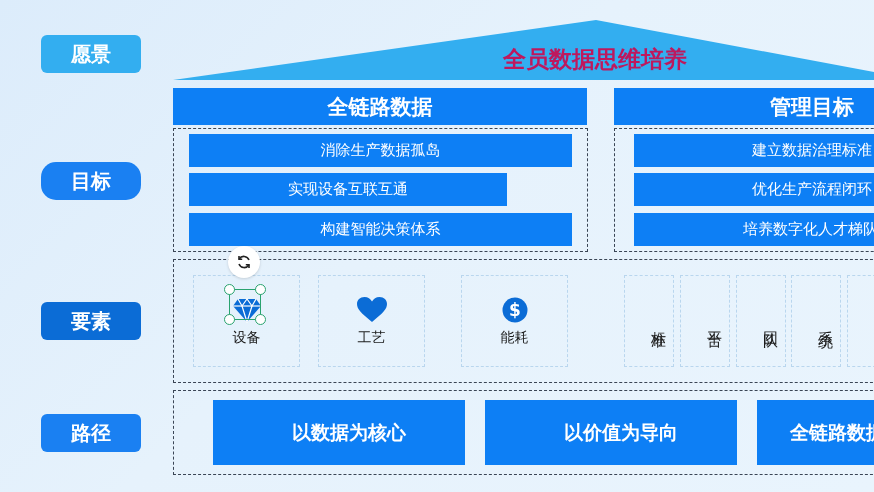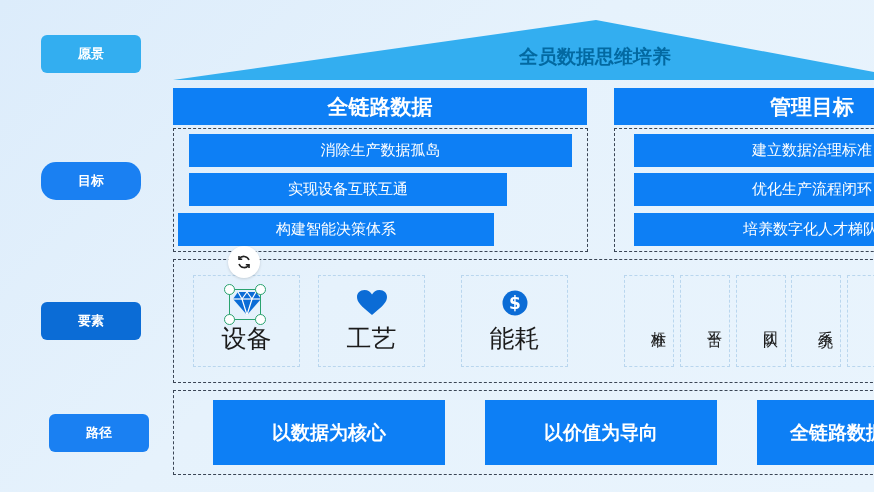--- a/index.html
+++ b/index.html
@@ -4,56 +4,56 @@
 <style>
   html,body{margin:0;padding:0;}
   body{
     width:874px;height:492px;overflow:hidden;position:relative;
     font-family:"DejaVu Sans","Liberation Sans",sans-serif;
     background:linear-gradient(135deg,#dcecfb 0%,#e6f2fc 45%,#e9f4fd 100%);
   }
   .abs{position:absolute;box-sizing:border-box;}
   .row-label{
     position:absolute;left:41px;width:100px;height:38px;border-radius:6px;
-    color:#fff;font-size:13px;font-weight:bold;display:flex;align-items:center;justify-content:center;
+    color:#fff;font-size:20px;font-weight:bold;display:flex;align-items:center;justify-content:center;
     background:#1a80f2;
   }
   .roof{position:absolute;left:0;top:0;}
-  .roof-title{position:absolute;left:430px;top:44px;width:330px;text-align:center;color:#0369a1;font-size:19px;font-weight:bold;}
+  .roof-title{position:absolute;left:430px;top:44px;width:330px;text-align:center;color:#be185d;font-size:23px;font-weight:bold;}
   .goal-head{position:absolute;top:88px;height:37px;background:#0d7ff5;color:#fff;font-size:21px;font-weight:bold;display:flex;align-items:center;justify-content:center;}
   .dash{position:absolute;border:1.5px dashed #3a4555;box-sizing:border-box;}
   .goal-item{position:absolute;height:33px;background:#0d7ff5;color:#fff;font-size:15px;font-weight:normal;display:flex;align-items:center;justify-content:center;white-space:nowrap;overflow:hidden;}
   .el-card{position:absolute;border:1px dashed #b9d6ee;box-sizing:border-box;display:flex;flex-direction:column;align-items:center;justify-content:center;}
-  .el-card .lbl{font-size:25px;color:#1b1b1b;margin-top:4px;}
+  .el-card .lbl{font-size:14px;color:#1b1b1b;margin-top:4px;}
   .el-icon{width:30px;height:30px;display:flex;align-items:center;justify-content:center;}
   .vcard{position:absolute;top:275px;width:50px;height:92px;border:1px dashed #b9d6ee;box-sizing:border-box;display:flex;align-items:center;justify-content:center;}
   .vcard span{font-size:15px;color:#1b1b1b;writing-mode:vertical-rl;text-orientation:upright;letter-spacing:2px;line-height:1;width:2.2em;}
-  .path-btn{position:absolute;top:400px;height:65px;background:#0d7ff5;color:#fff;font-size:19px;font-weight:bold;display:flex;align-items:center;justify-content:center;white-space:nowrap;overflow:hidden;}
+  .path-btn{position:absolute;top:400px;height:65px;background:#0d7ff5;color:#fff;font-size:19px;font-weight:bold;display:flex;align-items:center;justify-content:center;white-space:nowrap;overflow:hidden;padding-left:20px;}
   .handle{position:absolute;width:11px;height:11px;border-radius:50%;background:#fff;border:1.5px solid #2aa36f;box-sizing:border-box;}
 </style>
 </head>
 <body>
 
 <div class="row-label" style="top:35px;background:#33aef0;">愿景</div>
 <div class="row-label" style="top:162px;border-radius:15px;">目标</div>
 <div class="row-label" style="top:302px;background:#0b6cd6;">要素</div>
-<div class="row-label" style="top:414px;margin-left:8px;">路径</div>
+<div class="row-label" style="top:414px;">路径</div>
 
 <svg class="roof" width="874" height="90">
   <polygon points="173,80 596,20 874,72 874,80" fill="#33aef0"></polygon>
 </svg>
 <div class="roof-title">全员数据思维培养</div>
 
 <div class="goal-head" style="left:173px;width:414px;">全链路数据</div>
 <div class="goal-head" style="left:614px;width:300px;justify-content:flex-start;padding-left:156px;box-sizing:border-box;">管理目标</div>
 
 <div class="dash" style="left:173px;top:128px;width:415px;height:124px;"></div>
 <div class="goal-item" style="left:189px;top:134px;width:383px;">消除生产数据孤岛</div>
 <div class="goal-item" style="left:189px;top:173px;width:318px;">实现设备互联互通</div>
-<div class="goal-item" style="left:178px;top:213px;width:316px;">构建智能决策体系</div>
+<div class="goal-item" style="left:189px;top:213px;width:383px;">构建智能决策体系</div>
 
 <div class="dash" style="left:614px;top:128px;width:300px;height:124px;"></div>
 <div class="goal-item" style="left:634px;top:134px;width:280px;justify-content:flex-start;padding-left:118px;box-sizing:border-box;">建立数据治理标准</div>
 <div class="goal-item" style="left:634px;top:173px;width:280px;justify-content:flex-start;padding-left:118px;box-sizing:border-box;">优化生产流程闭环</div>
 <div class="goal-item" style="left:634px;top:213px;width:280px;justify-content:flex-start;padding-left:109px;box-sizing:border-box;">培养数字化人才梯队</div>
 
 <div class="dash" style="left:173px;top:259px;width:720px;height:124px;"></div>
 
 <div class="el-card" style="left:193px;top:275px;width:107px;height:92px;">
   <div class="el-icon">

